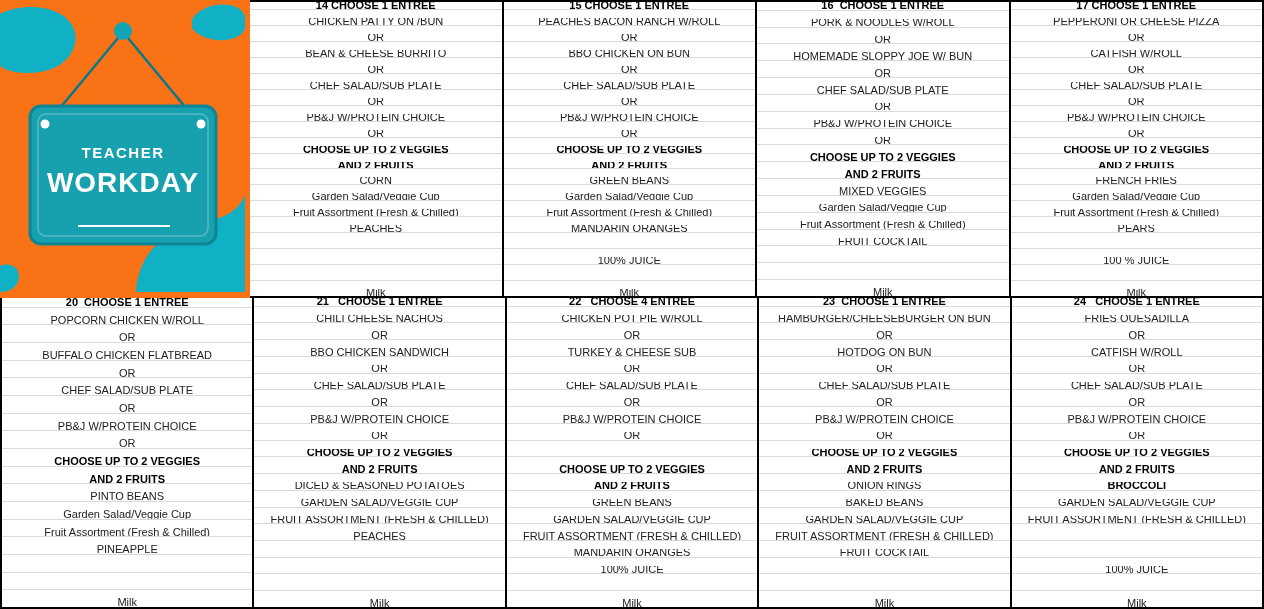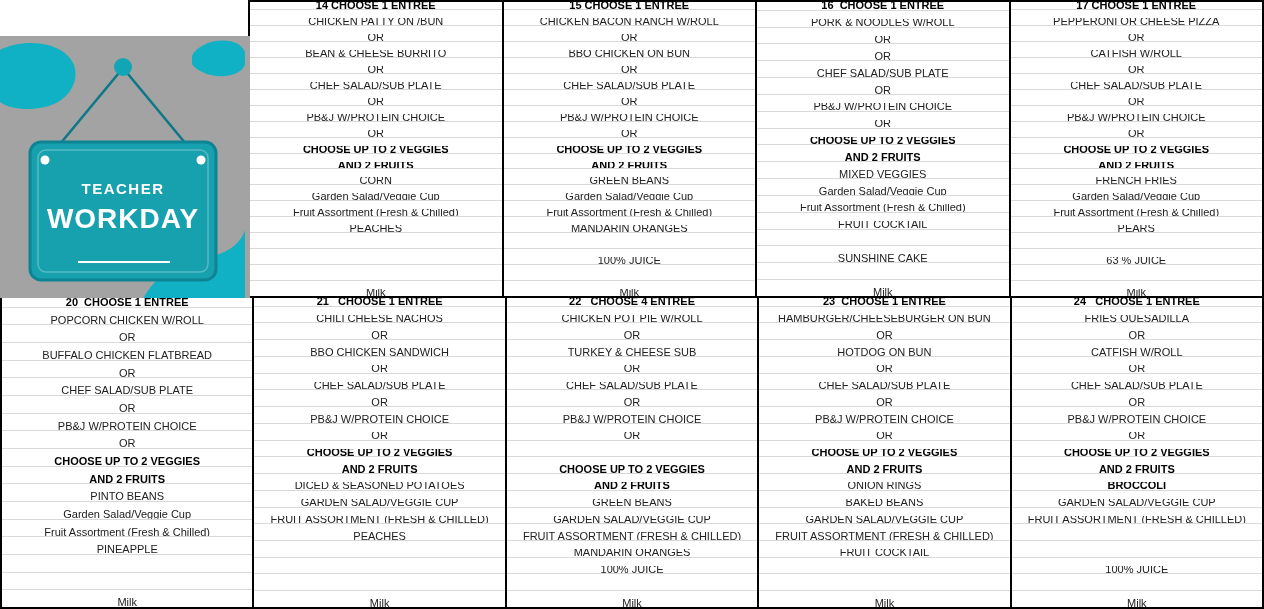--- a/index.html
+++ b/index.html
@@ -11,21 +11,21 @@
   .board { width: 1264px; height: 609px; display: flex; flex-direction: column; background: #fff; }
   .section { display: flex; flex: 0 0 auto; }
   .section.top { height: 298px; }
   .section.bottom { height: 313px; margin-top: -2px; }
   .cell {
     flex: 1 1 0; border: 2px solid var(--border, #000); margin-left: -2px;
     display: flex; flex-direction: column; background: #fff; overflow: hidden; gap: 8px;
   }
   .section .cell:first-child { margin-left: 0; }
   .image-cell {
-    flex: 0 0 250px; border: none; position: relative; background: #a3a3a3; margin-top: 36px;
+    flex: 0 0 250px; border: none; position: relative; background: #f97316;
   }
   .row {
     flex: 1 1 0; min-height: 0;
     display: flex; align-items: center; justify-content: center;
     font-size: 11px; line-height: 1; color: #212121;
     border-bottom: 1px solid var(--grid, #d9d9d9);
     white-space: pre; overflow: hidden; text-align: center;
   }
   .row:last-child { border-bottom: none; text-decoration: underline; }
   .row.bold, .row.head { font-weight: bold; color: #000; }
@@ -77,21 +77,21 @@
         <div class="row">Garden Salad/Veggie Cup</div>
         <div class="row">Fruit Assortment (Fresh <u>&amp;</u> Chilled)</div>
         <div class="row">PEACHES</div>
         <div class="row"></div>
         <div class="row"></div>
         <div class="row"></div>
         <div class="row">Milk</div>
       </div>
     <div class="cell day">
         <div class="row bold head">15 CHOOSE 1 ENTRÉE</div>
-        <div class="row">CHICKEN BACON RANCH W/ROLL</div>
+        <div class="row">PEACHES BACON RANCH W/ROLL</div>
         <div class="row">OR</div>
         <div class="row">BBQ CHICKEN ON BUN</div>
         <div class="row">OR</div>
         <div class="row">CHEF SALAD/SUB PLATE</div>
         <div class="row">OR</div>
         <div class="row">PB&amp;J W/PROTEIN CHOICE</div>
         <div class="row">OR</div>
         <div class="row bold">CHOOSE UP TO 2 VEGGIES</div>
         <div class="row bold"><u>AND</u> 2 FRUITS</div>
         <div class="row">GREEN BEANS</div>
@@ -100,54 +100,54 @@
         <div class="row">MANDARIN ORANGES</div>
         <div class="row"></div>
         <div class="row">100% JUICE</div>
         <div class="row"></div>
         <div class="row">Milk</div>
       </div>
     <div class="cell day">
         <div class="row bold head">16  CHOOSE 1 ENTRÉE</div>
         <div class="row">PORK &amp; NOODLES W/ROLL</div>
         <div class="row">OR</div>
+        <div class="row">HOMEMADE SLOPPY JOE W/ BUN</div>
         <div class="row">OR</div>
         <div class="row">CHEF SALAD/SUB PLATE</div>
         <div class="row">OR</div>
         <div class="row">PB&amp;J W/PROTEIN CHOICE</div>
         <div class="row">OR</div>
         <div class="row bold">CHOOSE UP TO 2 VEGGIES</div>
         <div class="row bold"><u>AND</u> 2 FRUITS</div>
         <div class="row">MIXED VEGGIES</div>
         <div class="row">Garden Salad/Veggie Cup</div>
         <div class="row">Fruit Assortment (Fresh <u>&amp;</u> Chilled)</div>
         <div class="row">FRUIT COCKTAIL</div>
         <div class="row"></div>
-        <div class="row">SUNSHINE CAKE</div>
         <div class="row"></div>
         <div class="row">Milk</div>
       </div>
     <div class="cell day">
         <div class="row bold head">17 CHOOSE 1 ENTREE</div>
         <div class="row">PEPPERONI OR CHEESE PIZZA</div>
         <div class="row">OR</div>
         <div class="row">CATFISH W/ROLL</div>
         <div class="row">OR</div>
         <div class="row">CHEF SALAD/SUB PLATE</div>
         <div class="row">OR</div>
         <div class="row">PB&amp;J W/PROTEIN CHOICE</div>
         <div class="row">OR</div>
         <div class="row bold">CHOOSE UP TO 2 VEGGIES</div>
         <div class="row bold"><u>AND</u> 2 FRUITS</div>
         <div class="row">FRENCH FRIES</div>
         <div class="row">Garden Salad/Veggie Cup</div>
         <div class="row">Fruit Assortment (Fresh <u>&amp;</u> Chilled)</div>
         <div class="row">PEARS</div>
         <div class="row"></div>
-        <div class="row">63 % JUICE</div>
+        <div class="row">100 % JUICE</div>
         <div class="row"></div>
         <div class="row">Milk</div>
       </div>
   </div>
 
   <div class="section bottom">
     <div class="cell day">
         <div class="row bold head">20  CHOOSE 1 ENTRÉE</div>
         <div class="row">POPCORN CHICKEN W/ROLL</div>
         <div class="row">OR</div>

